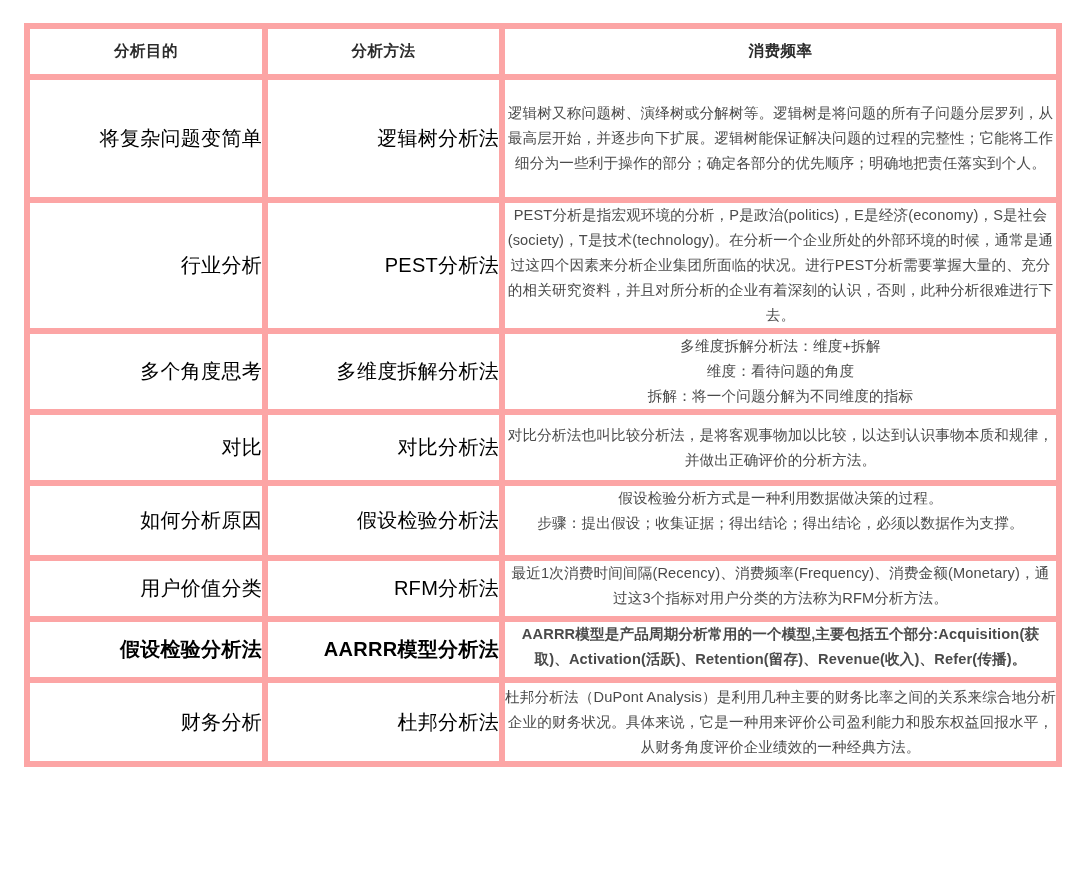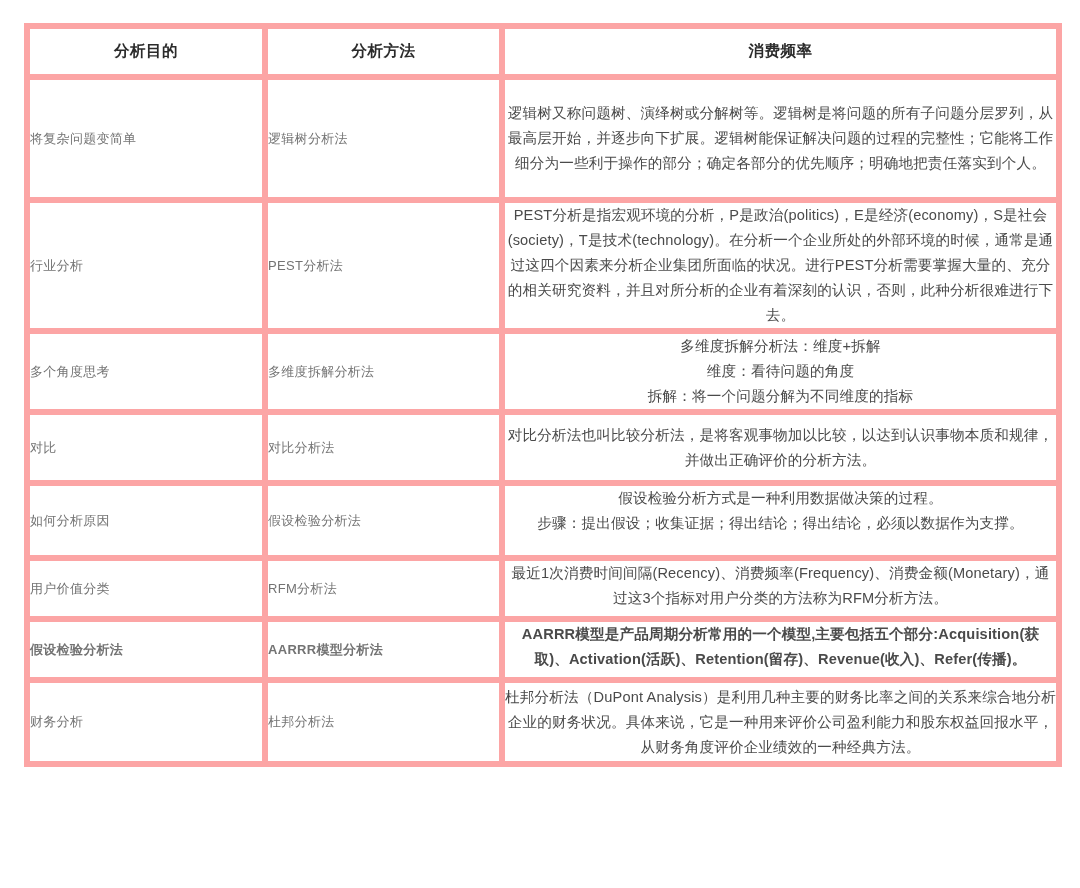--- a/index.html
+++ b/index.html
@@ -41,23 +41,23 @@
     height: 45px;
     text-align: center;
     font-weight: bold;
     font-size: 15.5px;
     color: #2b2b2b;
     letter-spacing: 0.5px;
   }
 
   td.purpose-cell,
   td.method-cell {
-    text-align: left;
-    font-size: 13px;
-    color: #737373;
+    text-align: right;
+    font-size: 20px;
+    color: #000000;
     letter-spacing: 0.3px;
   }
 
   td.concept-cell {
     text-align: center;
     font-size: 14.6px;
     line-height: 25px;
     color: #4a4a4a;
     padding: 13px 12px 13px 9px;
     vertical-align: top;

